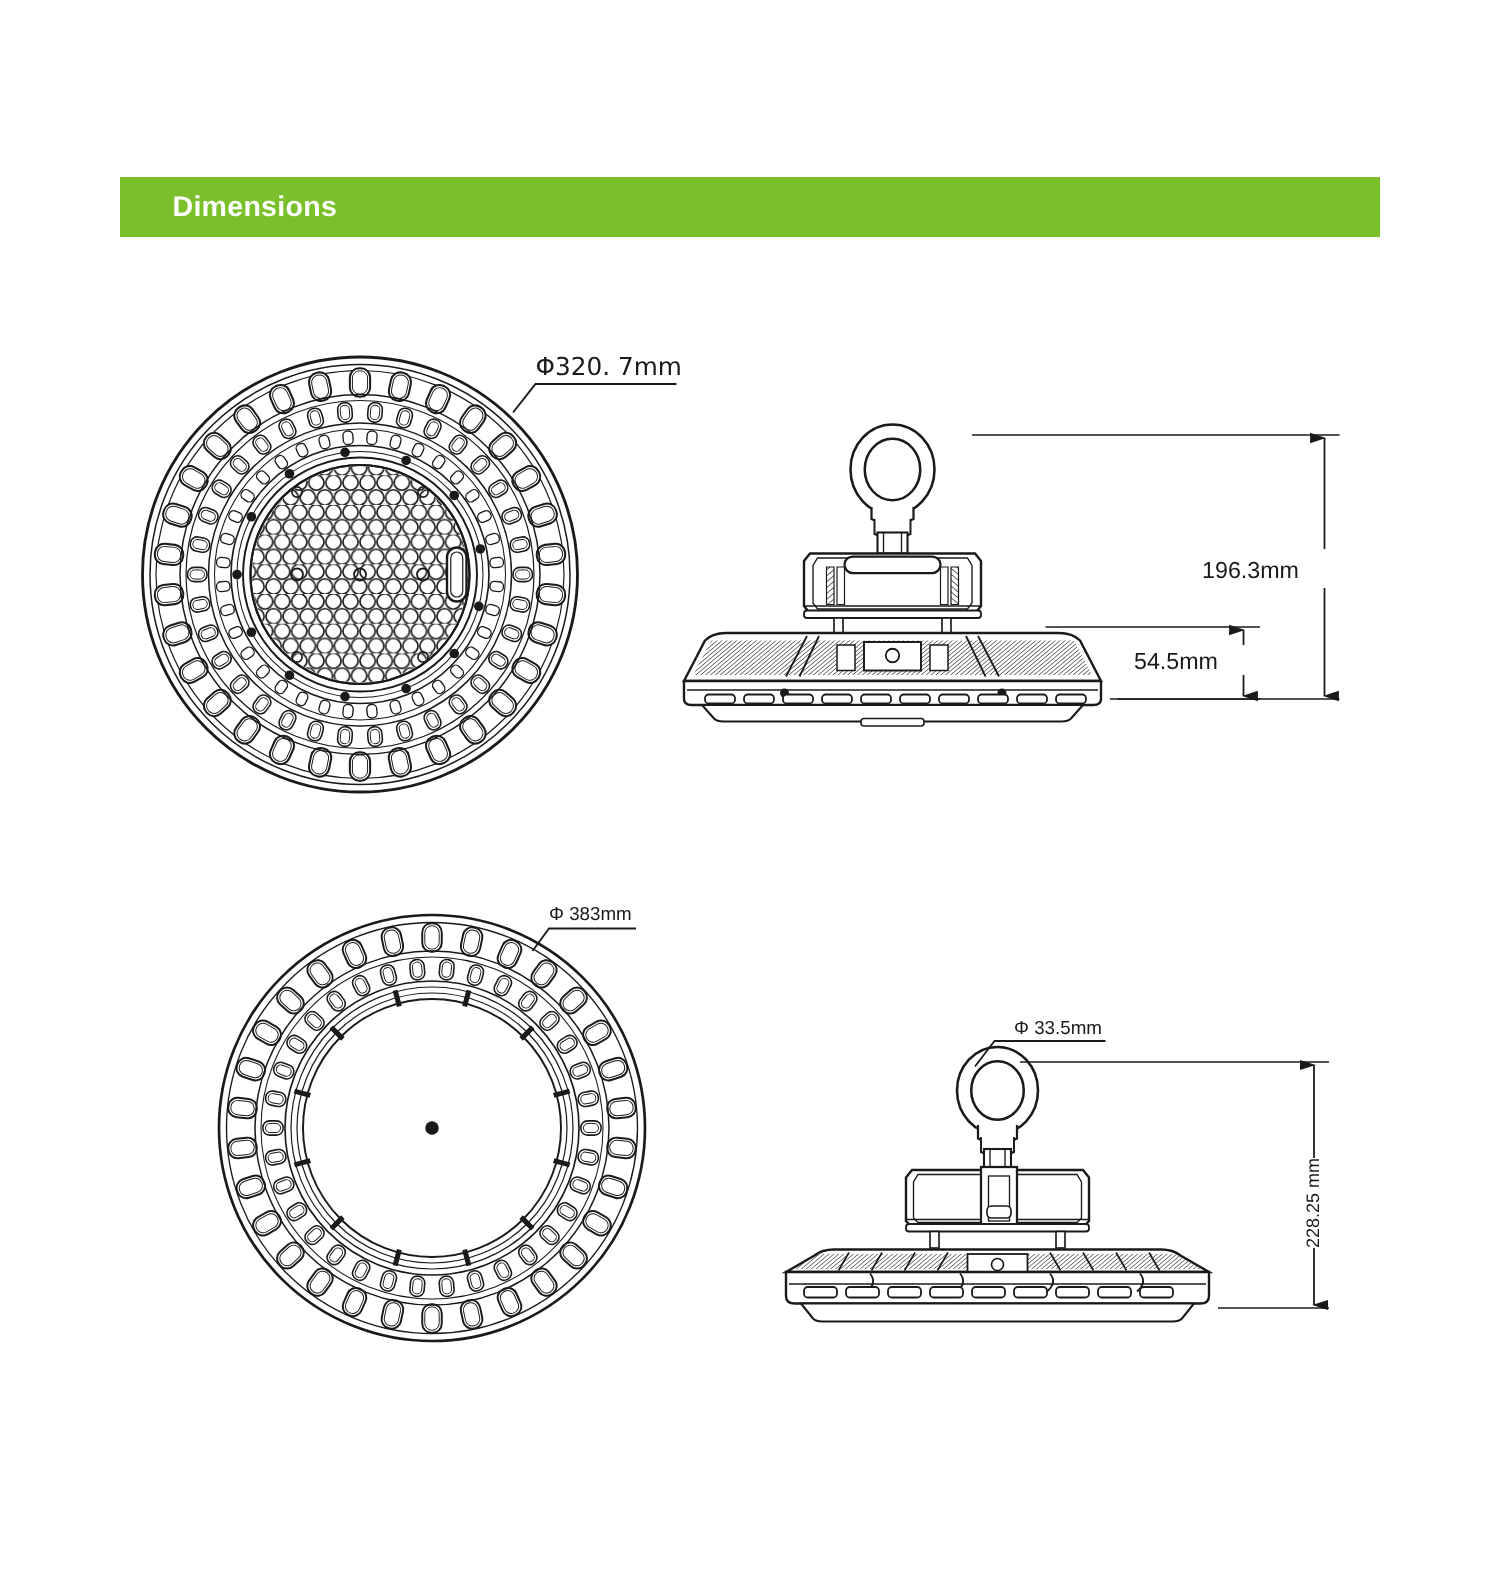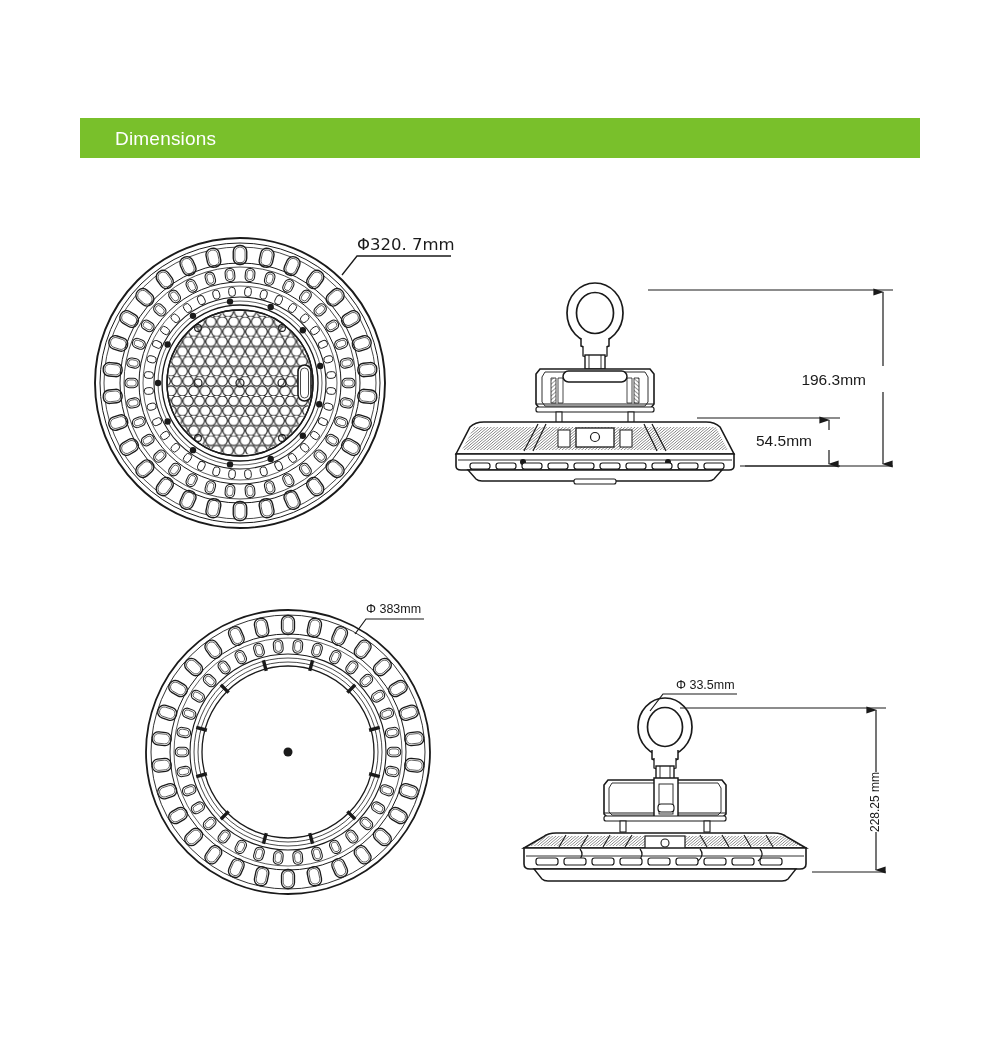--- a/index.html
+++ b/index.html
@@ -33,21 +33,21 @@
     height: 40px;
     background: #79c02b;
     display: flex;
     align-items: center;
     box-sizing: border-box;
     padding-left: 35px;
   }
   .section-bar .title {
     color: #ffffff;
     font-size: 19px;
-    font-weight: 400;
+    font-weight: 700;
     letter-spacing: 0.2px;
     line-height: 1;
     font-family: "Liberation Sans", sans-serif;
   }
 
   
   .drawing-layer {
     position: absolute;
     left: 0;
     top: 0;

